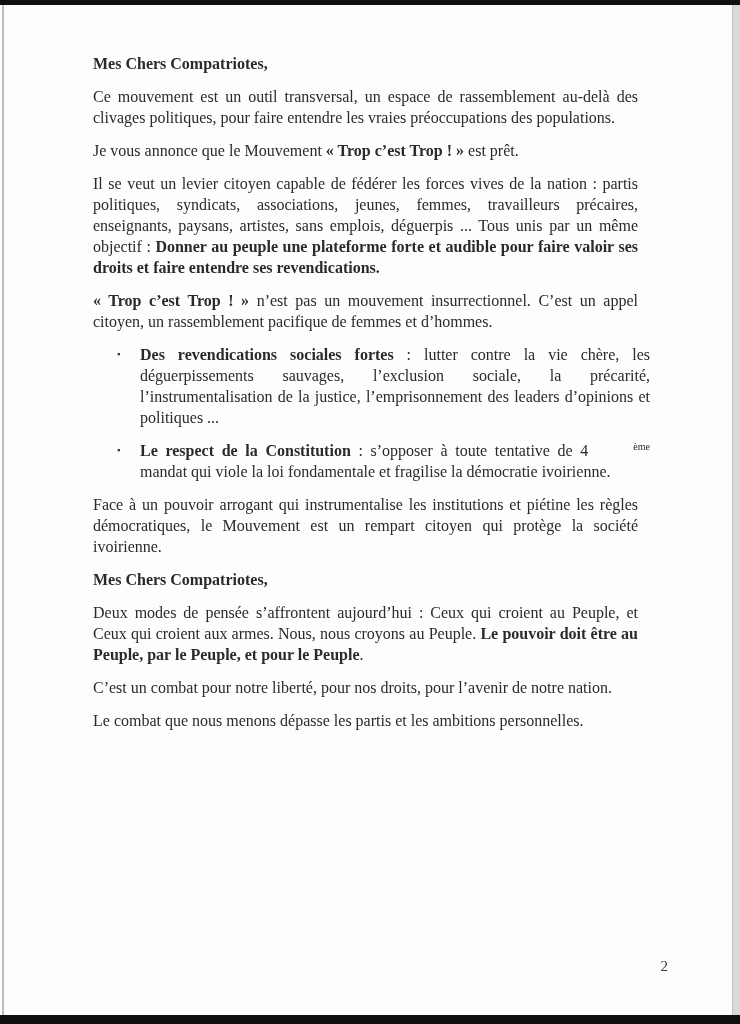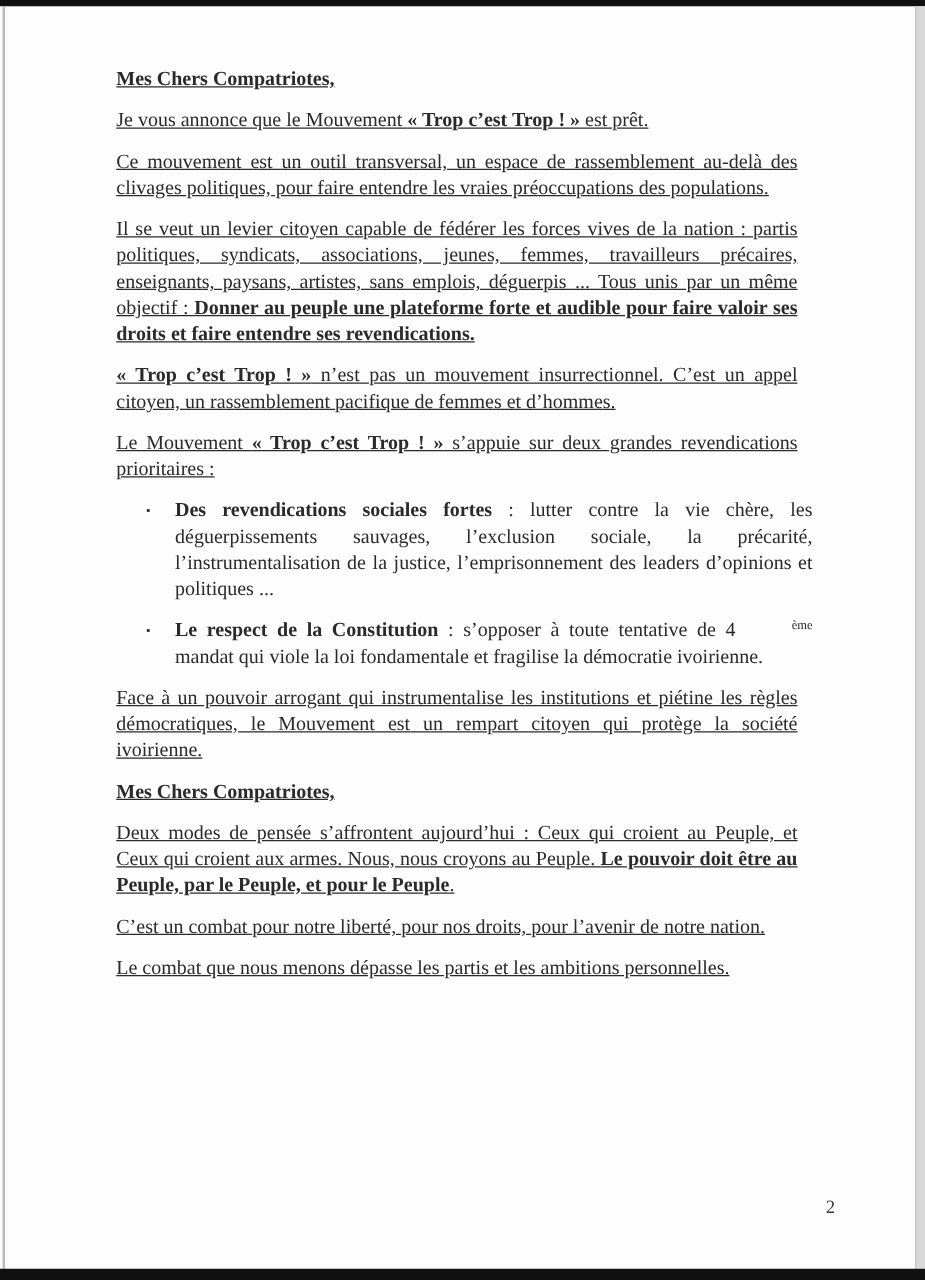--- a/index.html
+++ b/index.html
@@ -45,21 +45,20 @@
     position: absolute;
     top: 53px;
     left: 93px;
     width: 557px;
     font-size: 16px;
     line-height: 21px;
   }
   .doc-body p {
     margin: 0 12px 12px 0;
     text-align: justify;
-    text-decoration: underline;
   }
   .doc-body p.heading {
     font-weight: bold;
     text-align: left;
   }
   .run-bold { font-weight: bold; }
   .run-sup {
     font-size: 10px;
     vertical-align: super;
     line-height: 0;
@@ -94,25 +93,24 @@
 <body>
 
 <div class="scan-page">
   <div class="edge-top"></div>
   <div class="edge-left"></div>
   <div class="edge-right"></div>
   <div class="edge-bottom"></div>
 
   <div class="doc-body" id="doc-body">
       <p class="heading"><span class="run-bold ">Mes Chers Compatriotes,</span></p>
+      <p class="para"><span class="">Ce mouvement est un outil transversal, un espace de rassemblement au-delà des clivages politiques, pour faire entendre les vraies préoccupations des populations.</span></p>
       <p class="para"><span class="">Je vous annonce que le Mouvement </span><span class="run-bold ">« Trop c’est Trop ! »</span><span class=""> est prêt.</span></p>
-      <p class="para"><span class="">Ce mouvement est un outil transversal, un espace de rassemblement au-delà des clivages politiques, pour faire entendre les vraies préoccupations des populations.</span></p>
       <p class="para"><span class="">Il se veut un levier citoyen capable de fédérer les forces vives de la nation : partis politiques, syndicats, associations, jeunes, femmes, travailleurs précaires, enseignants, paysans, artistes, sans emplois, déguerpis ... Tous unis par un même objectif : </span><span class="run-bold ">Donner au peuple une plateforme forte et audible pour faire valoir ses droits et faire entendre ses revendications.</span></p>
       <p class="para"><span class="run-bold ">« Trop c’est Trop ! »</span><span class=""> n’est pas un mouvement insurrectionnel. C’est un appel citoyen, un rassemblement pacifique de femmes et d’hommes.</span></p>
-      <p class="para"><span class="">Le Mouvement </span><span class="run-bold ">« Trop c’est Trop ! »</span><span class=""> s’appuie sur deux grandes revendications prioritaires :</span></p>
       <div class="bullet-item">
         <span class="bullet-marker">▪</span>
         <span class="bullet-body"><span class="run-bold ">Des revendications sociales fortes</span><span class=""> : lutter contre la vie chère, les déguerpissements sauvages, l’exclusion sociale, la précarité, l’instrumentalisation de la justice, l’emprisonnement des leaders d’opinions et politiques ...</span></span>
       </div>
       <div class="bullet-item">
         <span class="bullet-marker">▪</span>
         <span class="bullet-body"><span class="run-bold ">Le respect de la Constitution</span><span class=""> : s’opposer à toute tentative de 4</span><span class="run-sup">ème</span><span class=""> mandat qui viole la loi fondamentale et fragilise la démocratie ivoirienne.</span></span>
       </div>
       <p class="para"><span class="">Face à un pouvoir arrogant qui instrumentalise les institutions et piétine les règles démocratiques, le Mouvement est un rempart citoyen qui protège la société ivoirienne.</span></p>
       <p class="heading"><span class="run-bold ">Mes Chers Compatriotes,</span></p>

